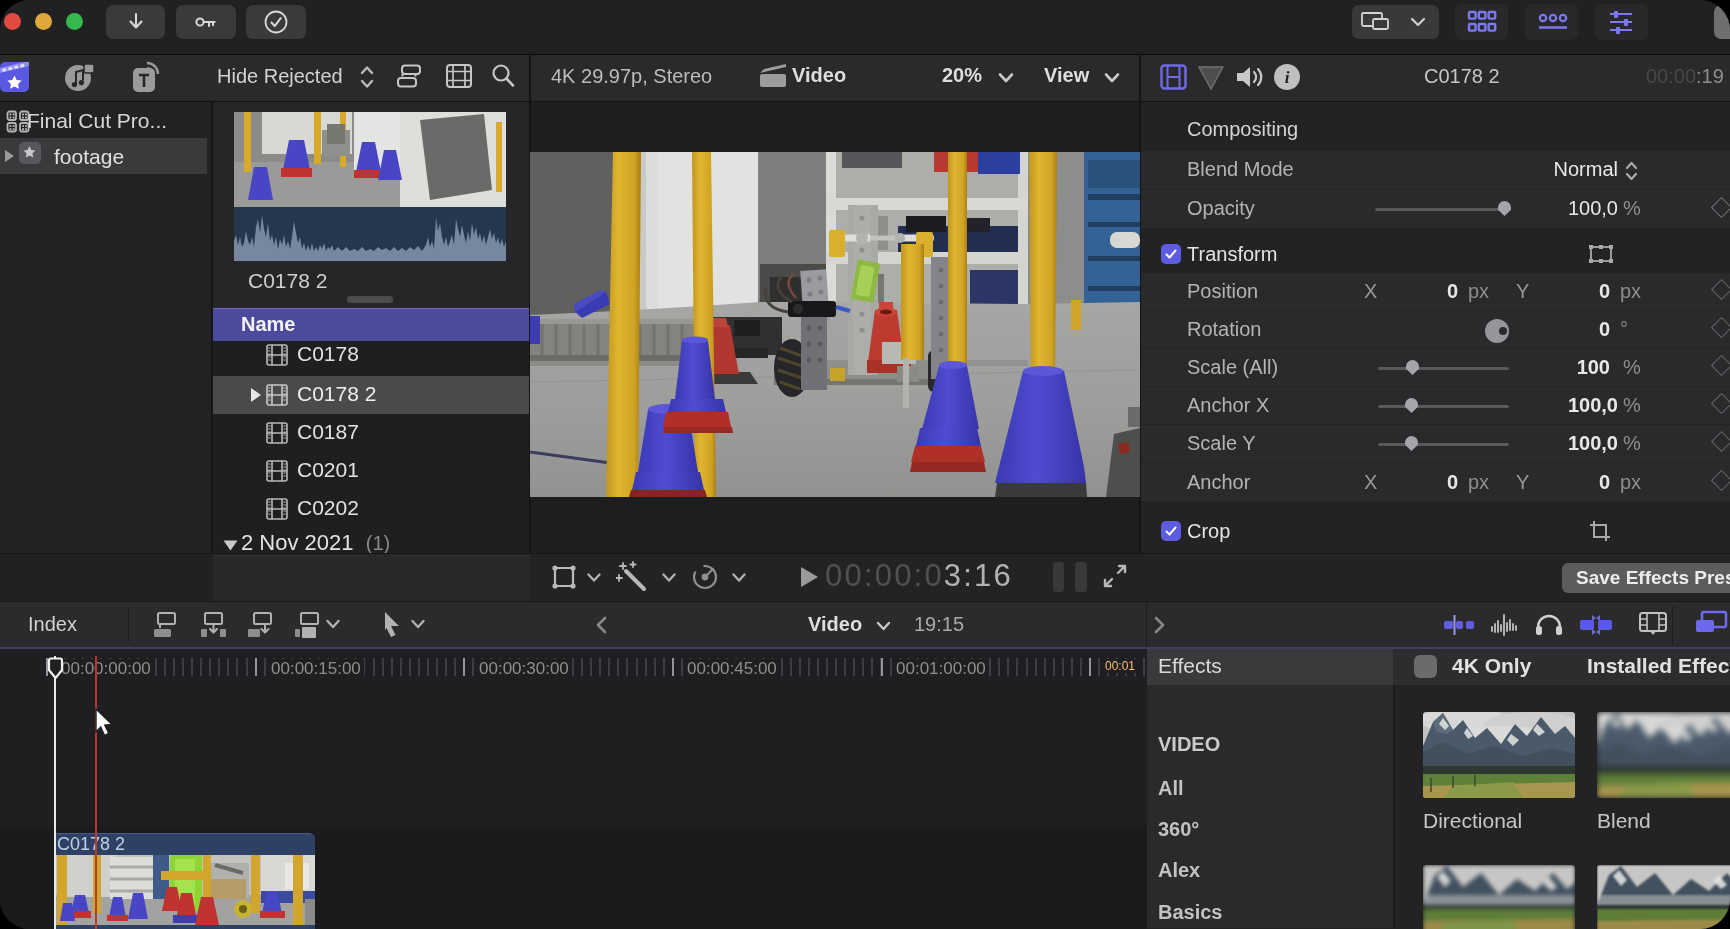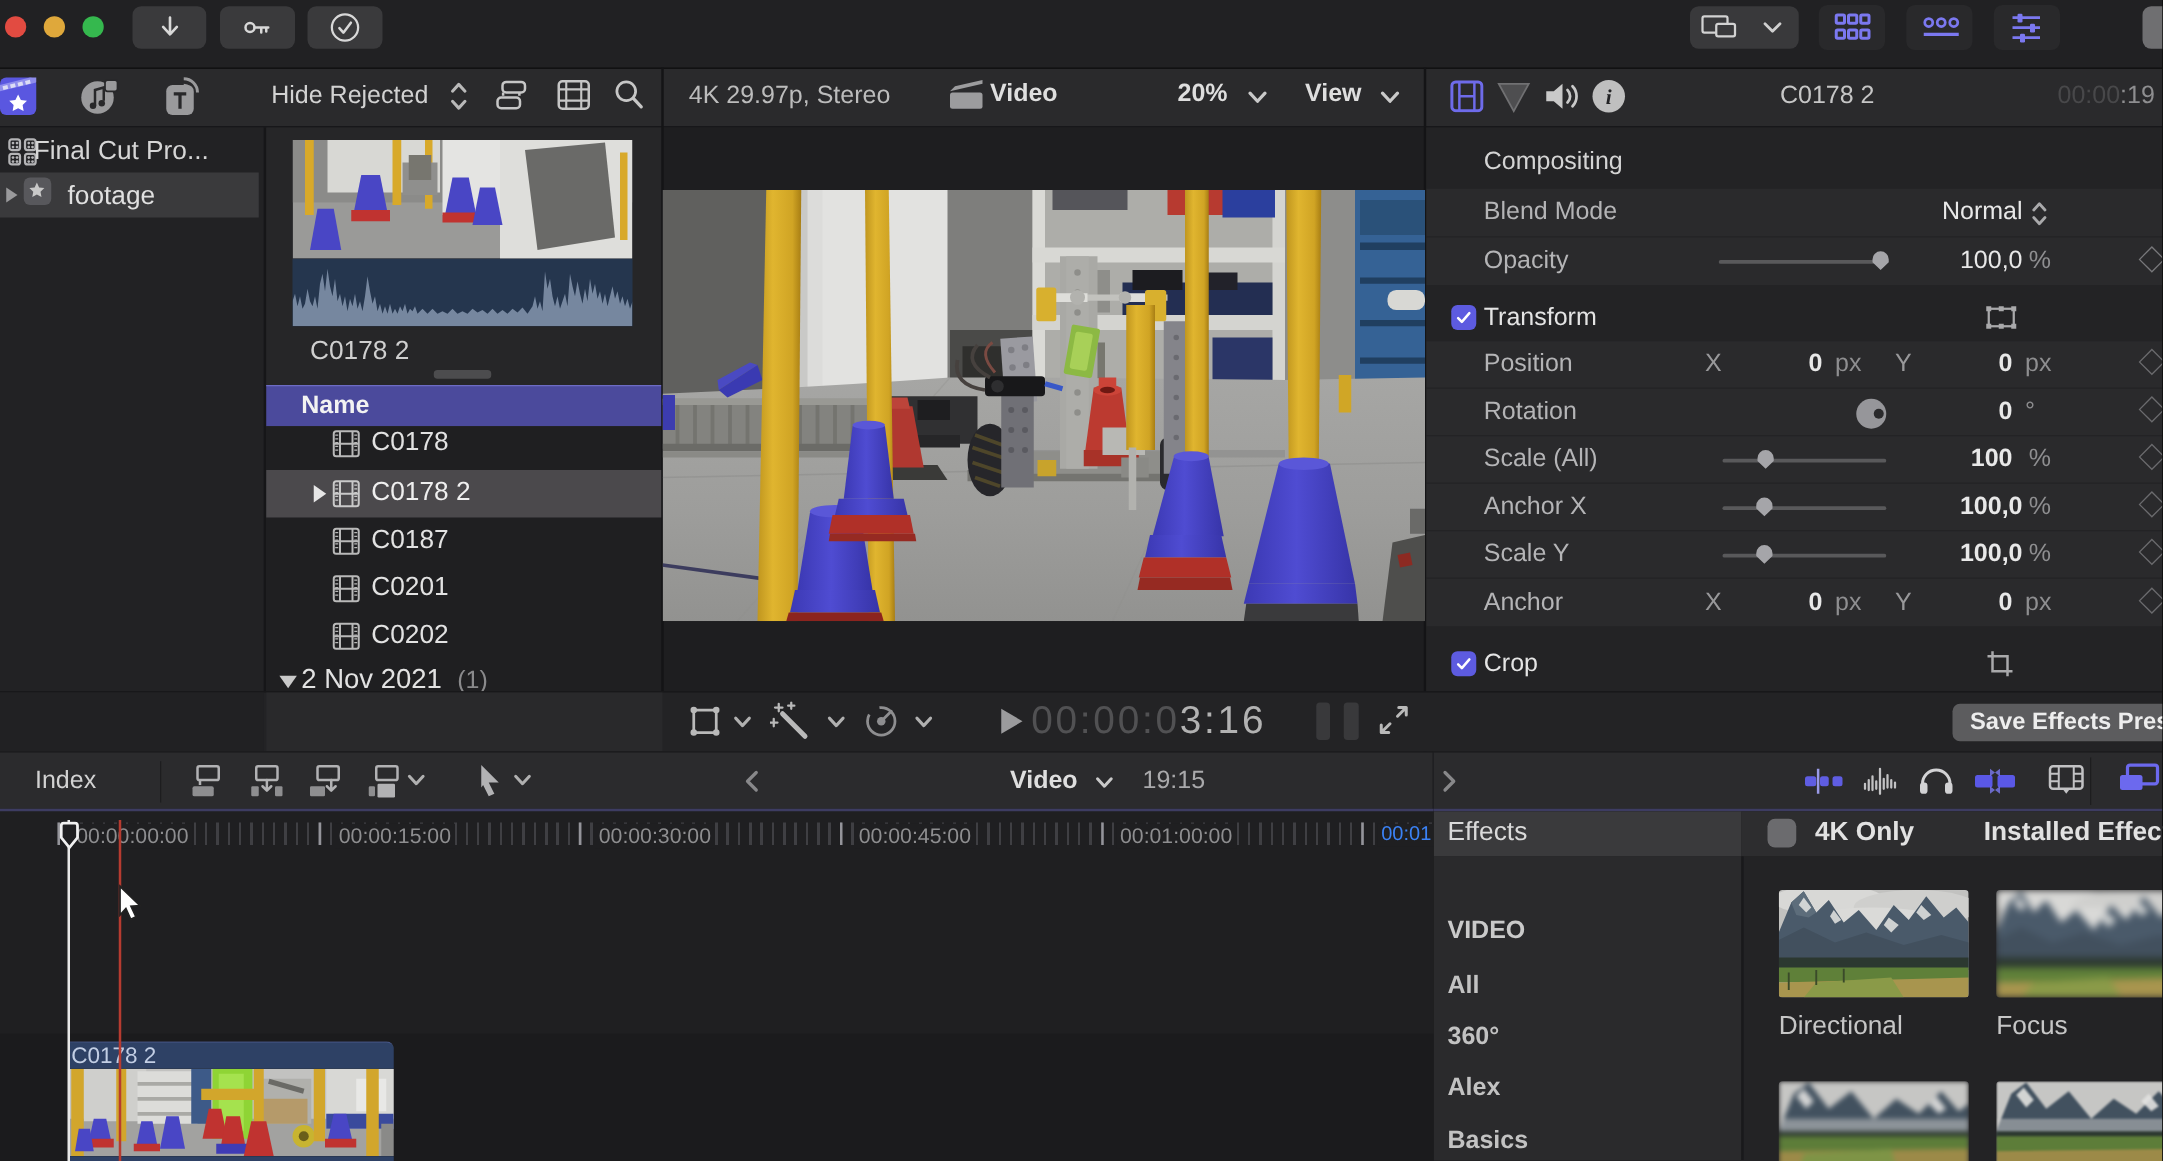--- a/index.html
+++ b/index.html
@@ -1,17 +1,17 @@
 <!DOCTYPE html>
 <html><head>
 <meta charset="utf-8">
 <style>
   html,body{margin:0;padding:0;background:#000;}
   #root{position:relative;width:1730px;height:929px;overflow:hidden;
-        font-family:"Liberation Sans",sans-serif;background:#202022;}
+        font-family:"Liberation Sans",sans-serif;background:#202022;border-radius:30px;}
   .abs{position:absolute;}
   .txt{color:#c9c9c9;white-space:nowrap;}
 </style>
 </head>
 <body>
 <div id="root">
 
   <div class="abs" style="left:0;top:0;width:1730px;height:54px;background:#212123;">
     <div class="abs" style="left:4px;top:13px;width:17px;height:17px;border-radius:50%;background:#e24b41;"></div>
     <div class="abs" style="left:35px;top:13px;width:17px;height:17px;border-radius:50%;background:#dfa83b;"></div>
@@ -729,21 +729,21 @@
     <div class="abs" style="left:463px;top:9px;width:2px;height:18px;background:#94949a;"></div>
     <div class="abs" style="left:672px;top:9px;width:2px;height:18px;background:#94949a;"></div>
     <div class="abs" style="left:881px;top:9px;width:2px;height:18px;background:#94949a;"></div>
     <div class="abs" style="left:1089px;top:9px;width:2px;height:18px;background:#94949a;"></div>
 
     <div class="txt abs" style="left:58px;top:10px;font-size:17px;color:#8e8e90;background:#1f1f21;padding:0 3px;">00:00:00:00</div>
     <div class="txt abs" style="left:268px;top:10px;font-size:17px;color:#8e8e90;background:#1f1f21;padding:0 3px;">00:00:15:00</div>
     <div class="txt abs" style="left:476px;top:10px;font-size:17px;color:#8e8e90;background:#1f1f21;padding:0 3px;">00:00:30:00</div>
     <div class="txt abs" style="left:684px;top:10px;font-size:17px;color:#8e8e90;background:#1f1f21;padding:0 3px;">00:00:45:00</div>
     <div class="txt abs" style="left:893px;top:10px;font-size:17px;color:#8e8e90;background:#1f1f21;padding:0 3px;">00:01:00:00</div>
-    <div class="txt abs" style="left:1102px;top:10px;font-size:16px;color:#3b82f6;background:#1f1f21;padding:0 3px;">00:01</div>
+    <div class="txt abs" style="left:1102px;top:10px;font-size:12px;color:#fdba74;background:#1f1f21;padding:0 3px;">00:01</div>
 
     <div class="abs" style="left:55px;top:184px;width:260px;height:98px;">
       <div class="abs" style="left:0;top:0;width:260px;height:22px;background:#2e4165;border-top:1px solid #49598a;border-radius:0 6px 0 0;box-sizing:border-box;"></div>
       <div class="txt abs" style="left:2px;top:1px;font-size:18px;color:#c2cee4;">C0178 2</div>
       <div class="abs" style="left:0;top:22px;width:260px;height:70px;overflow:hidden;">
         <svg width="260" height="70" viewBox="0 0 260 70" preserveAspectRatio="none">
           <rect width="260" height="70" fill="#a2a2a0"></rect>
           <rect x="0" y="0" width="260" height="40" fill="#c2c2c0"></rect>
           <rect x="12" y="0" width="50" height="42" fill="#cfcfcc"></rect>
           <rect x="55" y="2" width="48" height="42" fill="#dcdcd9"></rect>
@@ -847,21 +847,21 @@
             <polygon points="88,18 96,24 90,30 84,24"></polygon>
             <polygon points="114,9 122,17 116,21 110,15"></polygon>
           </g>
         <rect x="0" y="54" width="152" height="10" fill="#2c3830"></rect>
         <rect x="0" y="62" width="152" height="12" fill="#5f8039"></rect>
         <polygon points="0,74 152,70 152,86 0,86" fill="#a8954e"></polygon>
         <polygon points="30,74 90,70 100,86 20,86" fill="#8a9a48"></polygon>
       </svg>
     </div>
     <div class="txt abs" style="left:276px;top:160px;font-size:21px;color:#c6c6c6;">Directional</div>
-    <div class="txt abs" style="left:450px;top:160px;font-size:21px;color:#c6c6c6;">Focus</div>
+    <div class="txt abs" style="left:450px;top:160px;font-size:21px;color:#c6c6c6;">Blend</div>
     <div class="abs" style="left:276px;top:216px;width:152px;height:86px;border-radius:3px;overflow:hidden;">
       <svg width="152" height="86" viewBox="0 0 152 86" preserveAspectRatio="none" style="filter:blur(2px);">
         <rect width="152" height="86" fill="#c6c6c4"></rect>
         <polygon points="0,40 12,10 24,1 40,22 58,8 76,30 94,14 112,26 130,8 144,24 152,18 152,44 0,44" fill="#42515f"></polygon>
         <g fill="#e2e2e0" opacity="0.9">
             <polygon points="20,6 28,16 22,22 14,12"></polygon>
             <polygon points="126,12 134,22 128,26 120,18"></polygon>
           </g>
         <rect x="0" y="30" width="152" height="12" fill="#cbcbc9" opacity="0.55"></rect>
         <rect x="0" y="40" width="152" height="5" fill="#2c3830"></rect>

